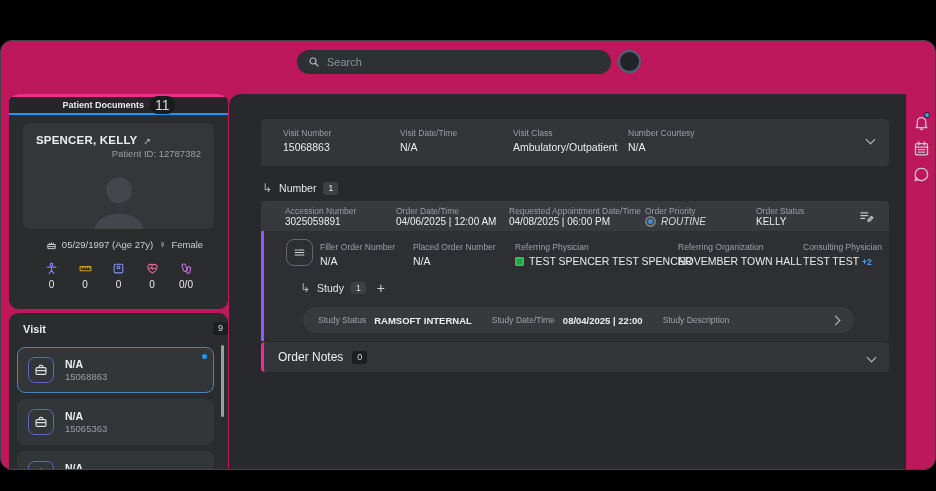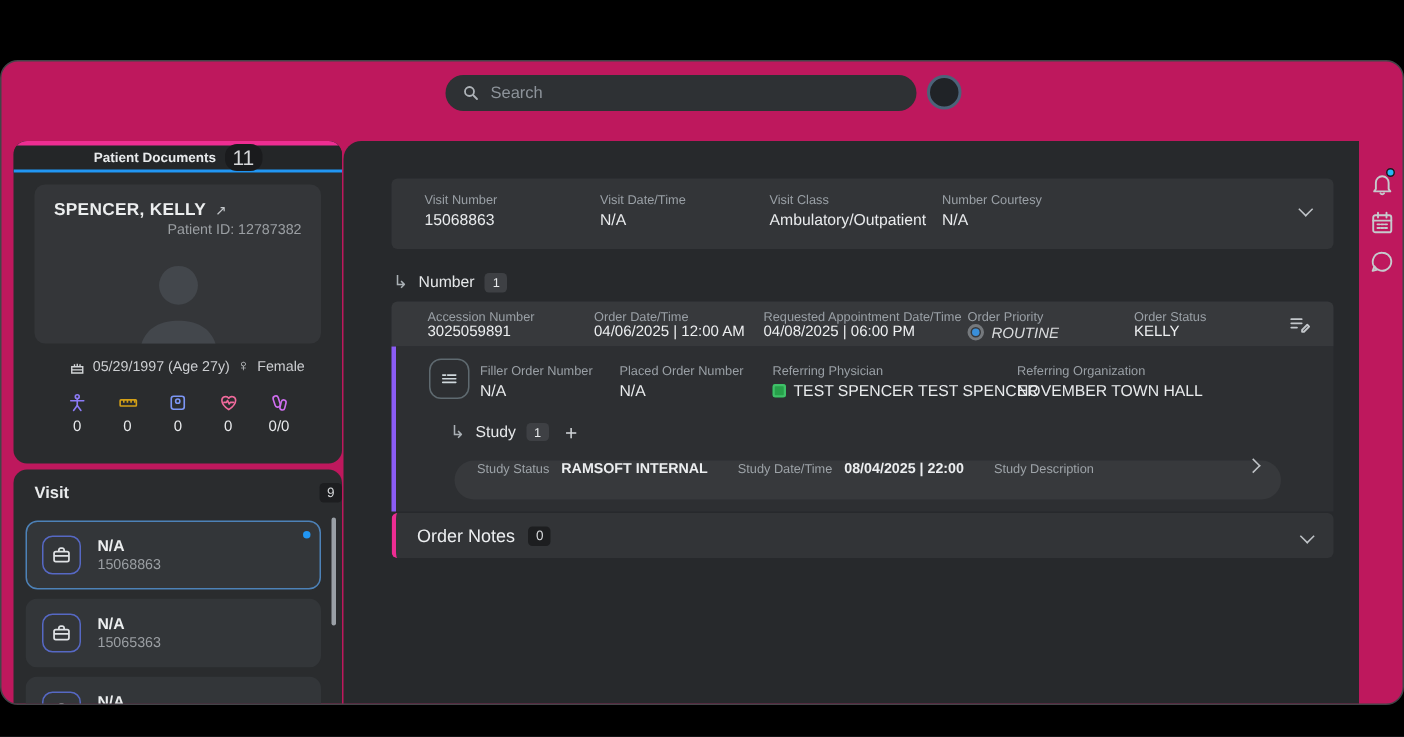--- a/index.html
+++ b/index.html
@@ -109,21 +109,21 @@
                 background:#2d2f32; border-left:3px solid #8b5cf6; }
   .doc-btn { position:absolute; left:22px; top:8px; width:27px; height:27px;
              border:1px solid #5f6a70; border-radius:8px; display:flex; align-items:center;
              justify-content:center; color:#cfd8dc; cursor:pointer; }
   .order-body .field { position:absolute; top:11px; }
   .elig { display:inline-block; width:9px; height:9px; background:#27a04a; border-radius:2px;
           margin-right:5px; vertical-align:-1px; box-shadow:inset 0 0 0 1.5px #3fc068; }
   .more-blue { color:#4ba3f5; font-size:8.5px; font-weight:bold; }
 
   .study-pill { position:absolute; left:39px; top:76px; width:551px; height:26px;
-                background:#37393c; border-radius:13px; display:flex; align-items:flex-start;
+                background:#37393c; border-radius:13px; display:flex; align-items:center;
                 padding:0 15px; cursor:pointer; }
   .study-pill .pl { color:#9da3a8; font-size:8.5px; }
   .study-pill .pv { color:#eceef0; font-size:9.5px; font-weight:bold; margin-left:8px; }
   .study-pill .gap { margin-left:20px; }
 
   .order-notes { position:absolute; left:32px; top:248px; width:628px; height:30px;
                  background:#323437; border-left:3px solid #ee2d92; border-radius:4px;
                  display:flex; align-items:center; gap:9px; padding:0 14px; cursor:pointer; }
   .order-notes .on-label { color:#eceef0; font-size:12px; }
   .order-notes .chev { margin-left:auto; }
@@ -352,20 +352,24 @@
         <div class="fvalue">N/A</div>
       </div>
       <div class="field" style="left:414px">
         <div class="flabel">Referring Organization</div>
         <div class="fvalue">NOVEMBER TOWN HALL</div>
       </div>
       <div class="field" style="left:251px">
         <div class="flabel">Referring Physician</div>
         <div class="fvalue"><span class="elig"></span><span>TEST SPENCER TEST SPENCER</span></div>
       </div>
+      <div class="field" style="left:539px">
+        <div class="flabel">Consulting Physician</div>
+        <div class="fvalue"><span>TEST TEST</span> <span class="more-blue">+2</span></div>
+      </div>
 
       <div class="sec-row" style="left:36px;top:50px">
         <span class="sec-arrow">↳</span>
         <span class="sec-label">Study</span>
         <span class="badge-mid">1</span>
         <span class="plus-btn">+</span>
       </div>
 
       <div class="study-pill">
         <span class="pl">Study Status</span>

